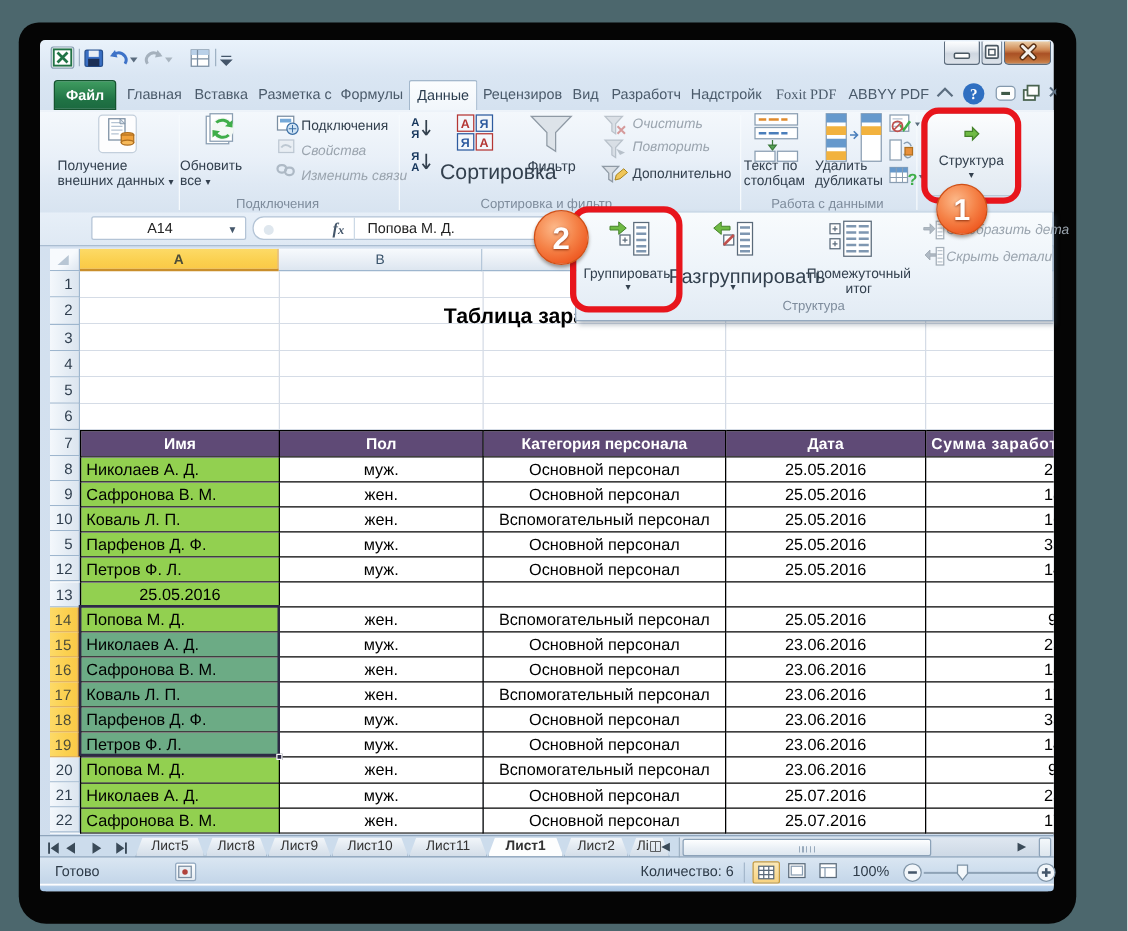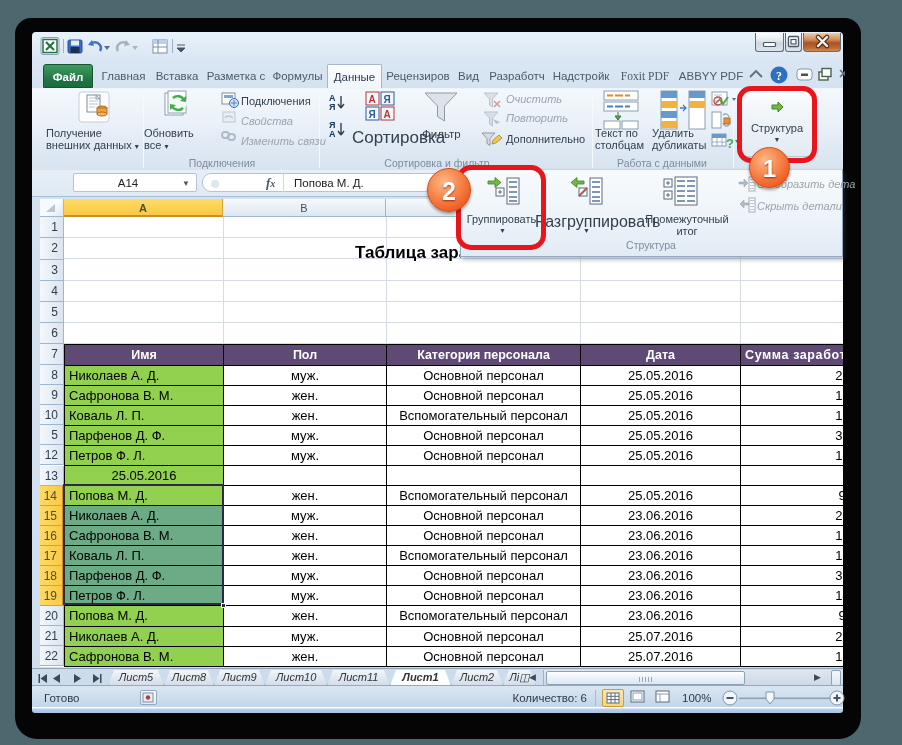--- a/index.html
+++ b/index.html
@@ -58,21 +58,21 @@
 .purp  { background:#5f4a76; color:#fff; font-weight:bold; text-align:center; font-size:12.5px; }
 .cc { text-align:center; }
 .rr { text-align:right; padding-right:4px; }
 .nm { padding-left:4px; }
 
 
 #panel { left:460px; top:169px; width:383px; height:88px; background:linear-gradient(#f8fbfd,#eef4fa 50%,#e2ebf4); border:1px solid #94a9bf; border-top:1px solid #c6d5e4; box-shadow:2px 3px 4px rgba(60,80,100,.35); }
 
 
 #sheetbar { left:32px; top:668px; width:811px; height:17px; background:#ccdcec; border-top:1px solid #8fa5bc; }
-.stab { position:absolute; top:1px; height:16px; background:linear-gradient(#f2f6fa,#dfe7ef 60%,#d4dee9); border:1px solid #8ca2b8; border-top:none; font-size:11px; color:#333; text-align:center; clip-path:polygon(6px 0, calc(100% - 6px) 0, 100% 100%, 0 100%); line-height:15px;font-style:italic; }
+.stab { position:absolute; top:1px; height:16px; background:linear-gradient(#f2f6fa,#dfe7ef 60%,#d4dee9); border:1px solid #8ca2b8; border-top:none; font-size:11px; color:#333; text-align:center; clip-path:polygon(6px 0, calc(100% - 6px) 0, 100% 100%, 0 100%); line-height:15px; }
 .stab.active { background:#fdfefe; font-weight:bold; z-index:3; }
 
 
 #statusbar { left:32px; top:685px; width:811px; height:22px; background:linear-gradient(#dae6f2,#cddded 55%,#c3d5e8); border-top:1px solid #93a9c0; font-size:11.5px; color:#2e3b49; }
 #botband { left:32px; top:707px; width:811px; height:6px; background:linear-gradient(#fdfdfe 1px,#b8d0ea 2px,#a5c4e4); border-radius:0 0 3px 3px; }
 
 
 .redbox { position:absolute; border:5px solid #e8151c; border-radius:14px; z-index:30; }
 .ocirc { position:absolute; z-index:31; border-radius:50%;
   background:radial-gradient(circle at 38% 32%, #fcb98a, #f58247 45%, #ef5d25 75%, #e44d1d);

